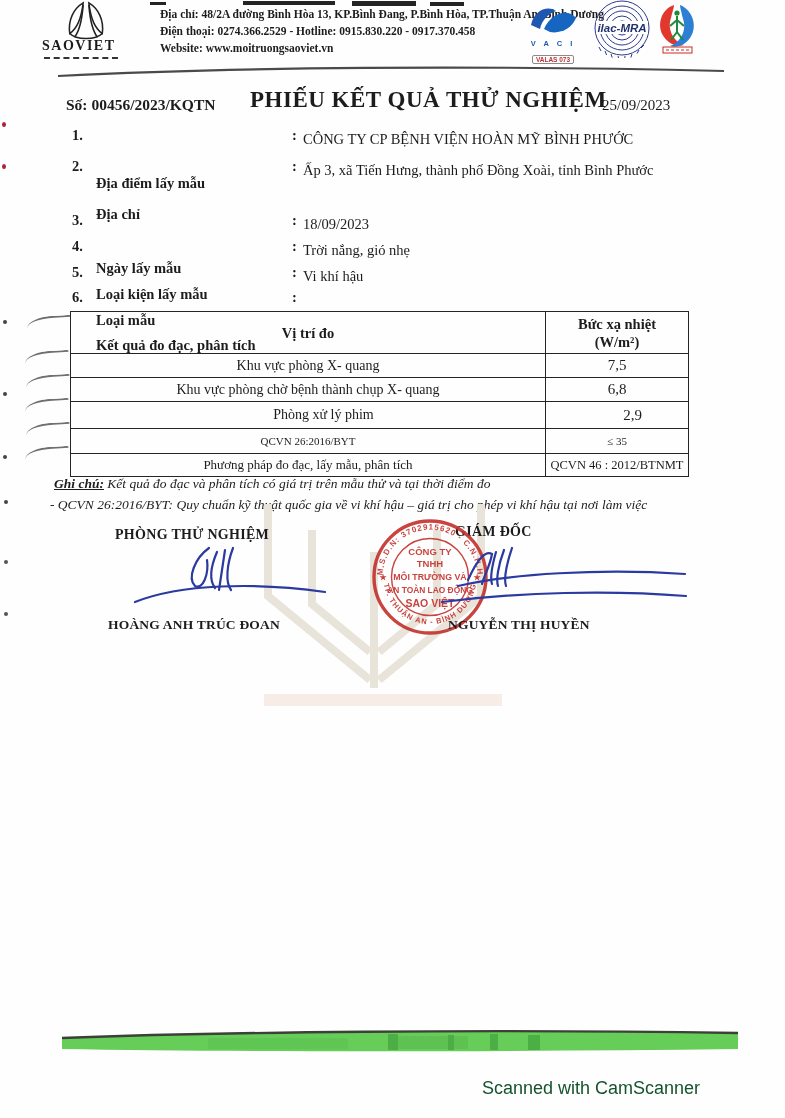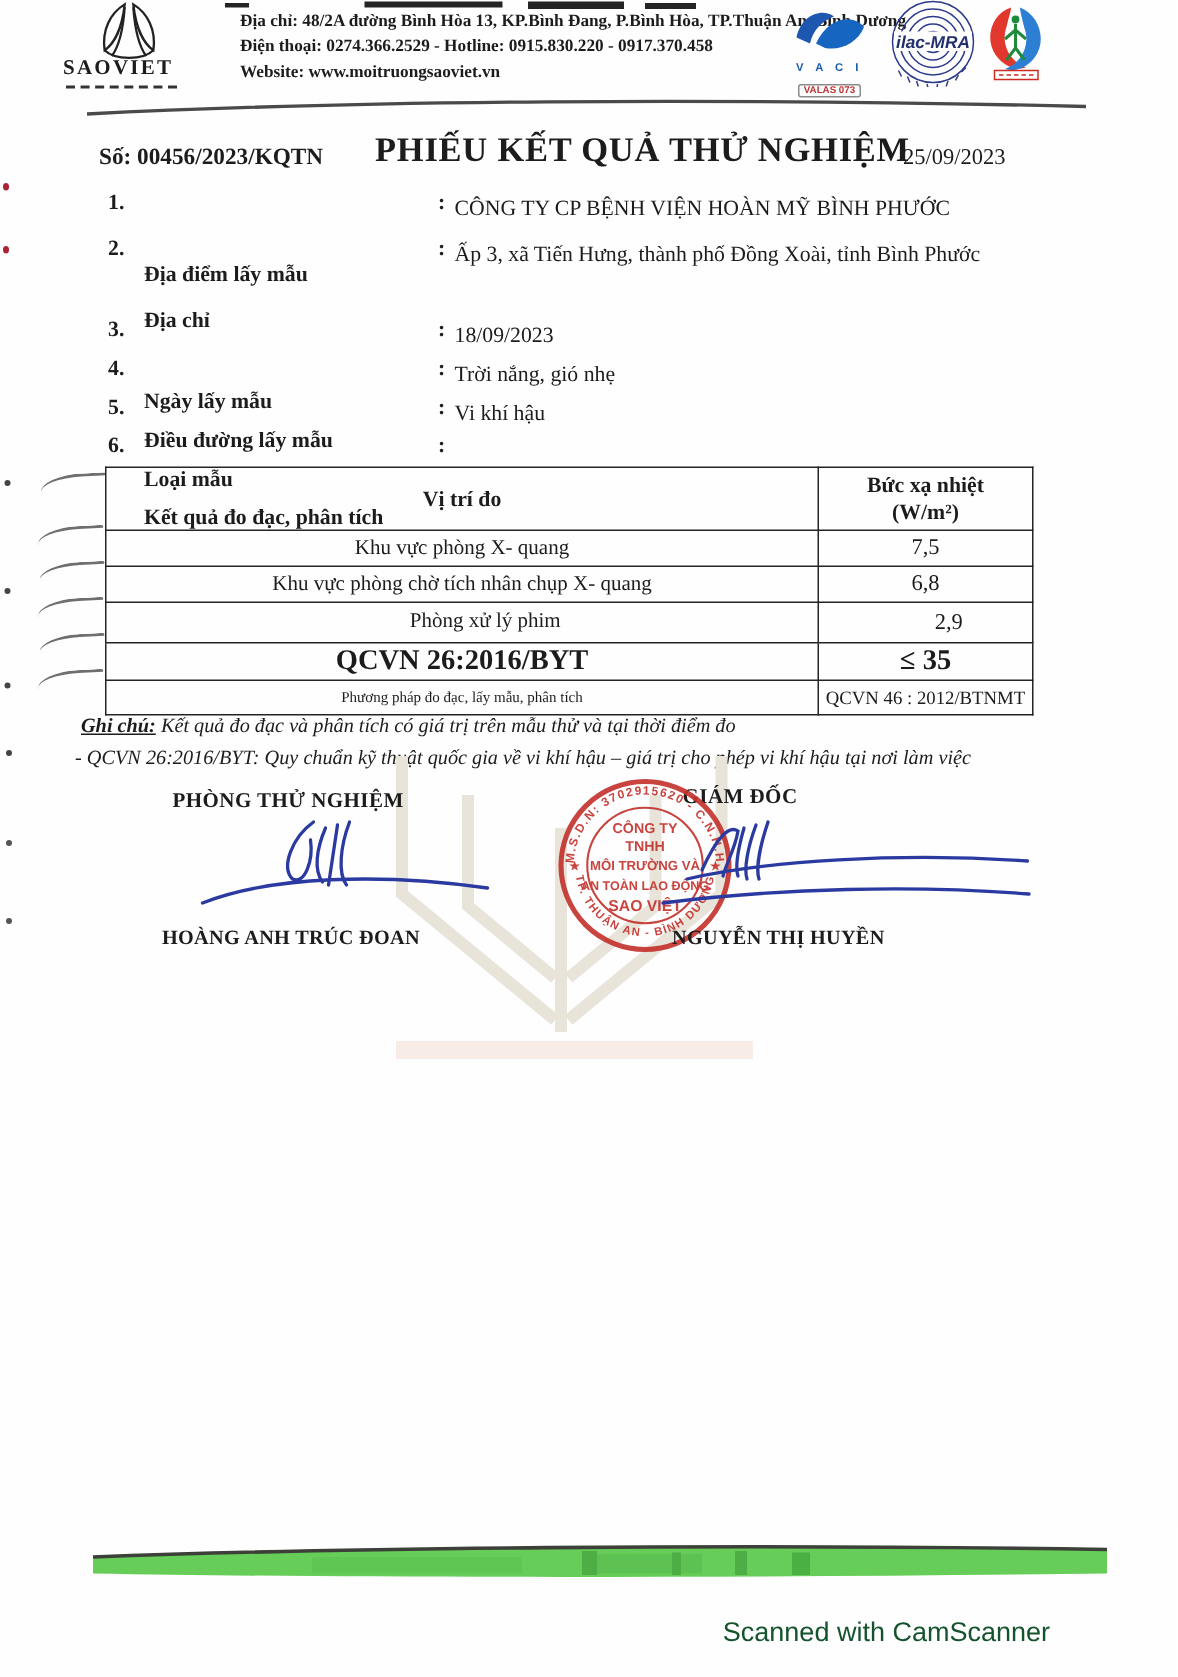--- a/index.html
+++ b/index.html
@@ -42,22 +42,22 @@
   .f2 .fvalue{width:352px;}
 
   
   .rtable{position:absolute;left:70px;top:311px;width:618px;border-collapse:collapse;
           table-layout:fixed;font-size:14px;}
   .rtable td{border:1.7px solid #242424;text-align:center;vertical-align:middle;padding:0 4px;}
   .rtable tr.thead td{font-weight:700;font-size:14.5px;height:41px;line-height:18px;}
   .rtable tr.r1 td{height:23px;}
   .rtable tr.r2 td{height:23px;}
   .rtable tr.r3 td{height:26px;padding-left:35px;}
-  .rtable tr.r4 td{height:24px;font-weight:700;font-size:19px;}
-  .rtable tr.r5 td{height:22px;font-size:10px;}
+  .rtable tr.r4 td{height:24px;font-weight:400;font-size:11px;}
+  .rtable tr.r5 td{height:22px;font-size:13px;}
   .rtable tr.r5 td:last-child{font-size:12.5px;}
   .rtable td.vnum{font-size:15px;}
 
   
   .note1{position:absolute;left:54px;top:476px;font-size:13.5px;font-style:italic;white-space:nowrap;}
   .note1 .nlabel{text-decoration:underline;font-weight:700;}
   .note2{position:absolute;left:50px;top:497px;font-size:13.5px;font-style:italic;white-space:nowrap;}
 
   
   .sig-title{position:absolute;font-size:14px;font-weight:700;letter-spacing:.3px;}
@@ -161,21 +161,21 @@
     <span class="fvalue">Ấp 3, xã Tiến Hưng, thành phố Đồng Xoài, tỉnh Bình Phước</span>
   </div>
   <div class="field" style="top:212px">
     <span class="fnum">3.</span>
     <span class="flabel">Ngày lấy mẫu</span>
     <span class="fcolon">:</span>
     <span class="fvalue">18/09/2023</span>
   </div>
   <div class="field" style="top:238px">
     <span class="fnum">4.</span>
-    <span class="flabel">Điều đường lấy mẫu</span>
+    <span class="flabel">Loại kiện lấy mẫu</span>
     <span class="fcolon">:</span>
     <span class="fvalue">Trời nắng, gió nhẹ</span>
   </div>
   <div class="field" style="top:264px">
     <span class="fnum">5.</span>
     <span class="flabel">Loại mẫu</span>
     <span class="fcolon">:</span>
     <span class="fvalue">Vi khí hậu</span>
   </div>
   <div class="field" style="top:289px">
@@ -203,21 +203,21 @@
       <td>
         <div>Bức xạ nhiệt</div>
         <div>(W/m²)</div>
       </td>
     </tr>
     <tr class="r1">
       <td>Khu vực phòng X- quang</td>
       <td class="vnum">7,5</td>
     </tr>
     <tr class="r2">
-      <td>Khu vực phòng chờ tích nhân chụp X- quang</td>
+      <td>Khu vực phòng chờ bệnh thành chụp X- quang</td>
       <td class="vnum">6,8</td>
     </tr>
     <tr class="r3">
       <td>Phòng xử lý phim</td>
       <td class="vnum">2,9</td>
     </tr>
     <tr class="r4">
       <td>QCVN 26:2016/BYT</td>
       <td>≤ 35</td>
     </tr>

